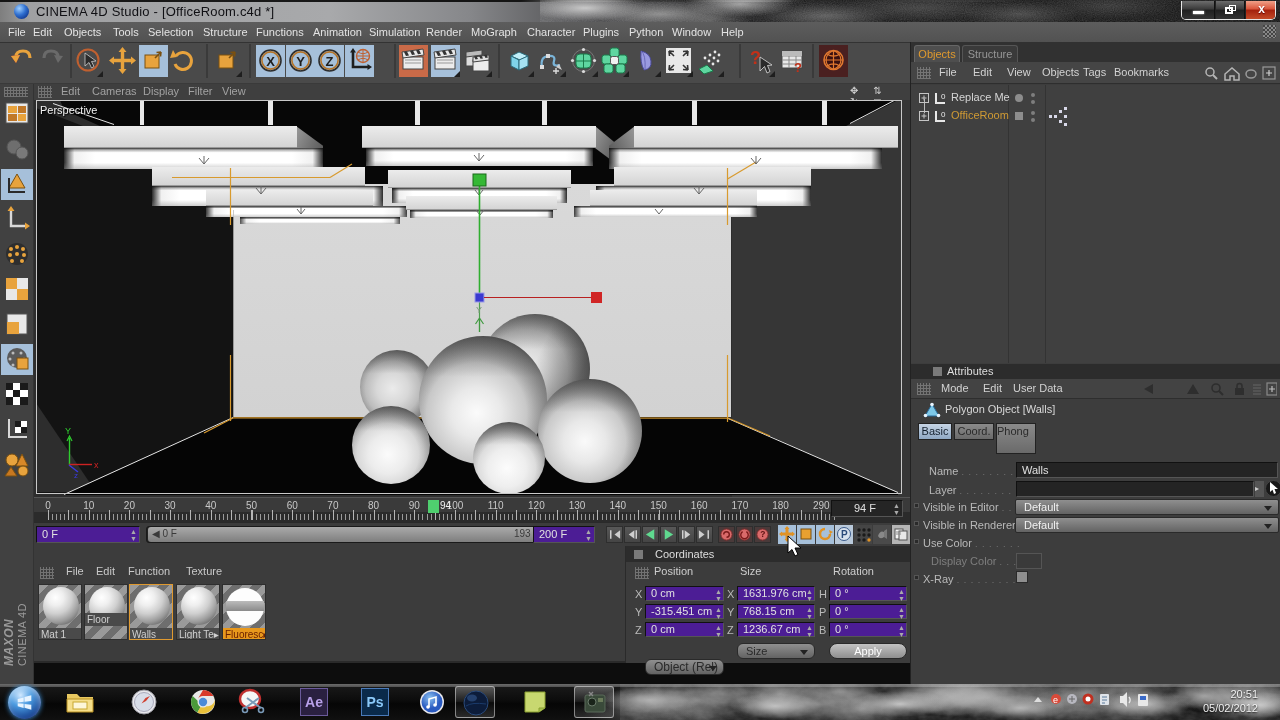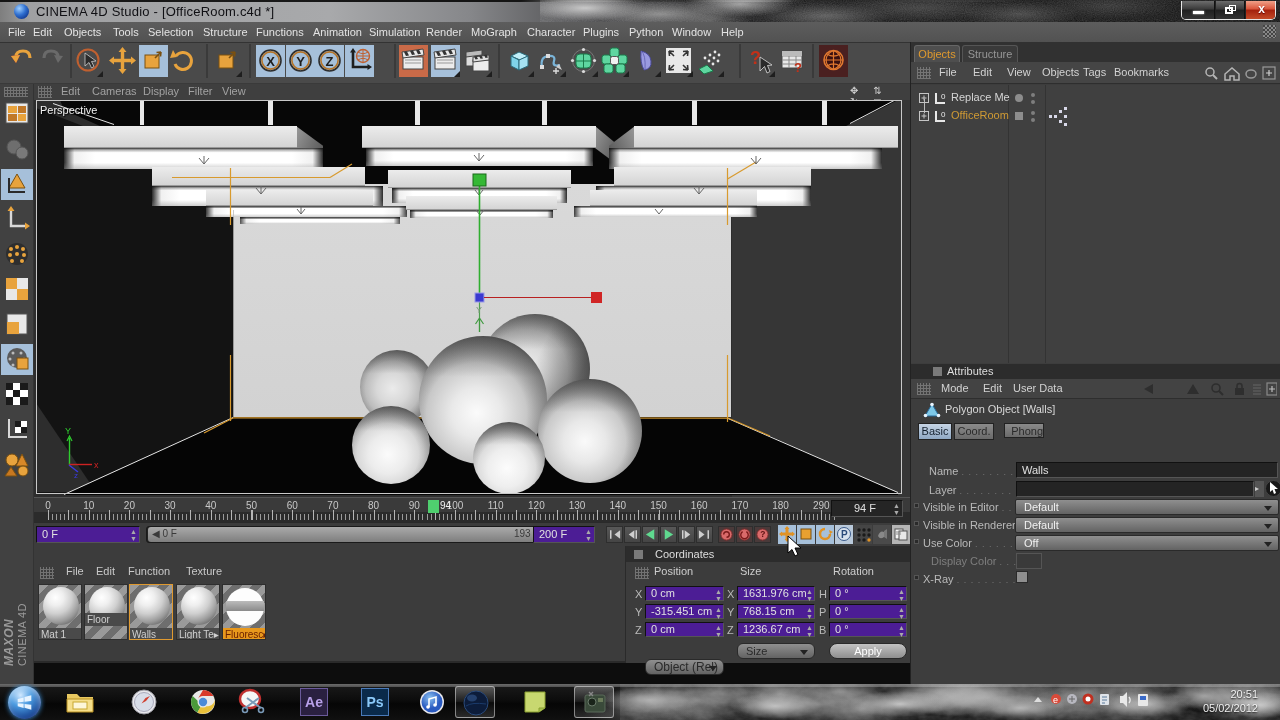--- a/index.html
+++ b/index.html
@@ -716,39 +716,38 @@
   <div class="abs" style="left:12px;top:360px"><svg width="18" height="16" viewBox="0 0 18 16">
           <path d="M9 2 L16 14 H2 Z" fill="#7ec8e8" stroke="#2a6a9a"></path>
           <circle cx="9" cy="2.5" r="1.8" fill="#e8f4ff"></circle>
           <circle cx="2.5" cy="13.5" r="1.8" fill="#e8f4ff"></circle>
           <circle cx="15.5" cy="13.5" r="1.8" fill="#e8f4ff"></circle>
         </svg></div>
   <span class="abs" style="left:34px;top:361px;color:#d8d8d8">Polygon Object [Walls]</span>
 
   <div class="abs" style="left:7px;top:381px;width:34px;height:17px;background:linear-gradient(#c6d4e4,#8fa8c4);border:1px solid #222;color:#14202e;text-align:center;line-height:15px">Basic</div>
   <div class="abs" style="left:43px;top:381px;width:40px;height:17px;background:linear-gradient(#8a8a8a,#6a6a6a);border:1px solid #222;color:#2a2a2a;text-align:center;line-height:15px">Coord.</div>
-  <div class="abs" style="left:93px;top:381px;width:40px;height:15px;background:linear-gradient(#8a8a8a,#6a6a6a);border:1px solid #222;color:#2a2a2a;text-align:right;line-height:15px">Phong</div>
+  <div class="abs" style="left:85px;top:381px;width:40px;height:31px;background:linear-gradient(#8a8a8a,#6a6a6a);border:1px solid #222;color:#2a2a2a;text-align:left;line-height:15px">Phong</div>
 
   <span class="lbl" style="left:18px;top:423px">Name <span class="leader">. . . . . . . . . .</span></span>
   <div class="field" style="left:105px;top:420px;width:262px;height:16px;line-height:14px;background:#242424">Walls</div>
   <span class="lbl" style="left:18px;top:442px">Layer <span class="leader">. . . . . . . . . .</span></span>
   <div class="field" style="left:105px;top:439px;width:238px;height:16px;background:#242424"></div>
   <div class="abs" style="left:344px;top:439px;width:9px;height:16px;background:#555;color:#ccc;font-size:8px;line-height:16px">▸</div>
   <div class="abs" style="left:354px;top:438px;width:17px;height:17px;border-radius:50%;background:#181818;border:1px solid #444"><svg width="11" height="13" viewBox="0 0 11 13" style="margin:1px 0 0 3px">
           <polygon points="1,0 1,10 3.5,7.8 5,12 7,11 5.5,7 9,7" fill="#fff"></polygon>
         </svg></div>
   <span class="abs" style="left:3px;top:461px;width:5px;height:5px;background:#2a2a2a;border:1px solid #555"></span>
   <span class="lbl" style="left:12px;top:459px">Visible in Editor <span class="leader">. . .</span></span>
   <div class="ddown" style="left:104px;top:457px;width:264px;height:16px">Default</div>
   <span class="abs" style="left:3px;top:479px;width:5px;height:5px;background:#2a2a2a;border:1px solid #555"></span>
   <span class="lbl" style="left:12px;top:477px">Visible in Renderer</span>
   <div class="ddown" style="left:104px;top:475px;width:264px;height:16px">Default</div>
   <span class="abs" style="left:3px;top:497px;width:5px;height:5px;background:#2a2a2a;border:1px solid #555"></span>
   <span class="lbl" style="left:12px;top:495px">Use Color <span class="leader">. . . . . . .</span></span>
-  <div class="ddown" style="left:104px;top:493px;width:264px;height:16px">Off</div>
   <span class="lbl" style="left:20px;top:513px;color:#7e7e7e">Display Color <span class="leader">. . .</span>▸</span>
   <div class="abs" style="left:105px;top:511px;width:26px;height:16px;background:#3a3a3a;border:1px solid #555"></div>
   <span class="abs" style="left:3px;top:533px;width:5px;height:5px;background:#2a2a2a;border:1px solid #555"></span>
   <span class="lbl" style="left:12px;top:531px">X-Ray <span class="leader">. . . . . . . . . .</span></span>
   <div class="abs" style="left:105px;top:529px;width:12px;height:12px;background:#8f8f8f;border:1px solid #2a2a2a"></div>
 </div>
 
 <div class="abs" id="taskbar" style="left:0;top:684px;width:1280px;height:36px;overflow:hidden">
       <div class="abs" style="left:0;top:0;width:1280px;height:36px;background:linear-gradient(#3a3a3a,#181818 8%,#0c0c0c 45%,#060606 55%,#101010)"></div>
       <div class="abs" style="left:600px;top:-2px;width:120px;height:40px;background:radial-gradient(ellipse at center,#777 0%,transparent 70%);opacity:.8"></div>

